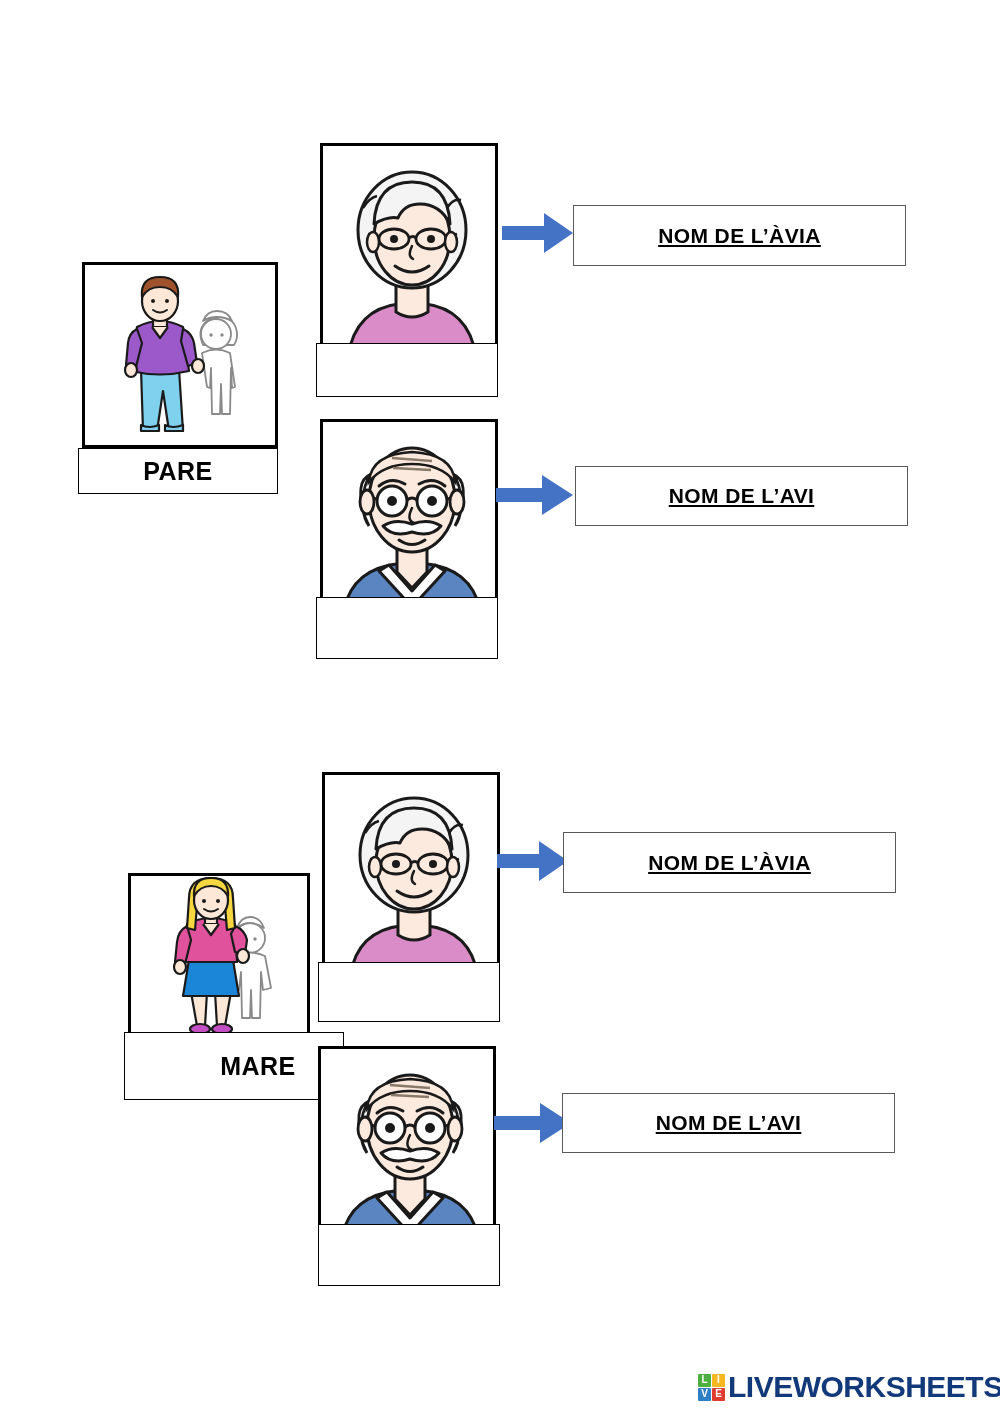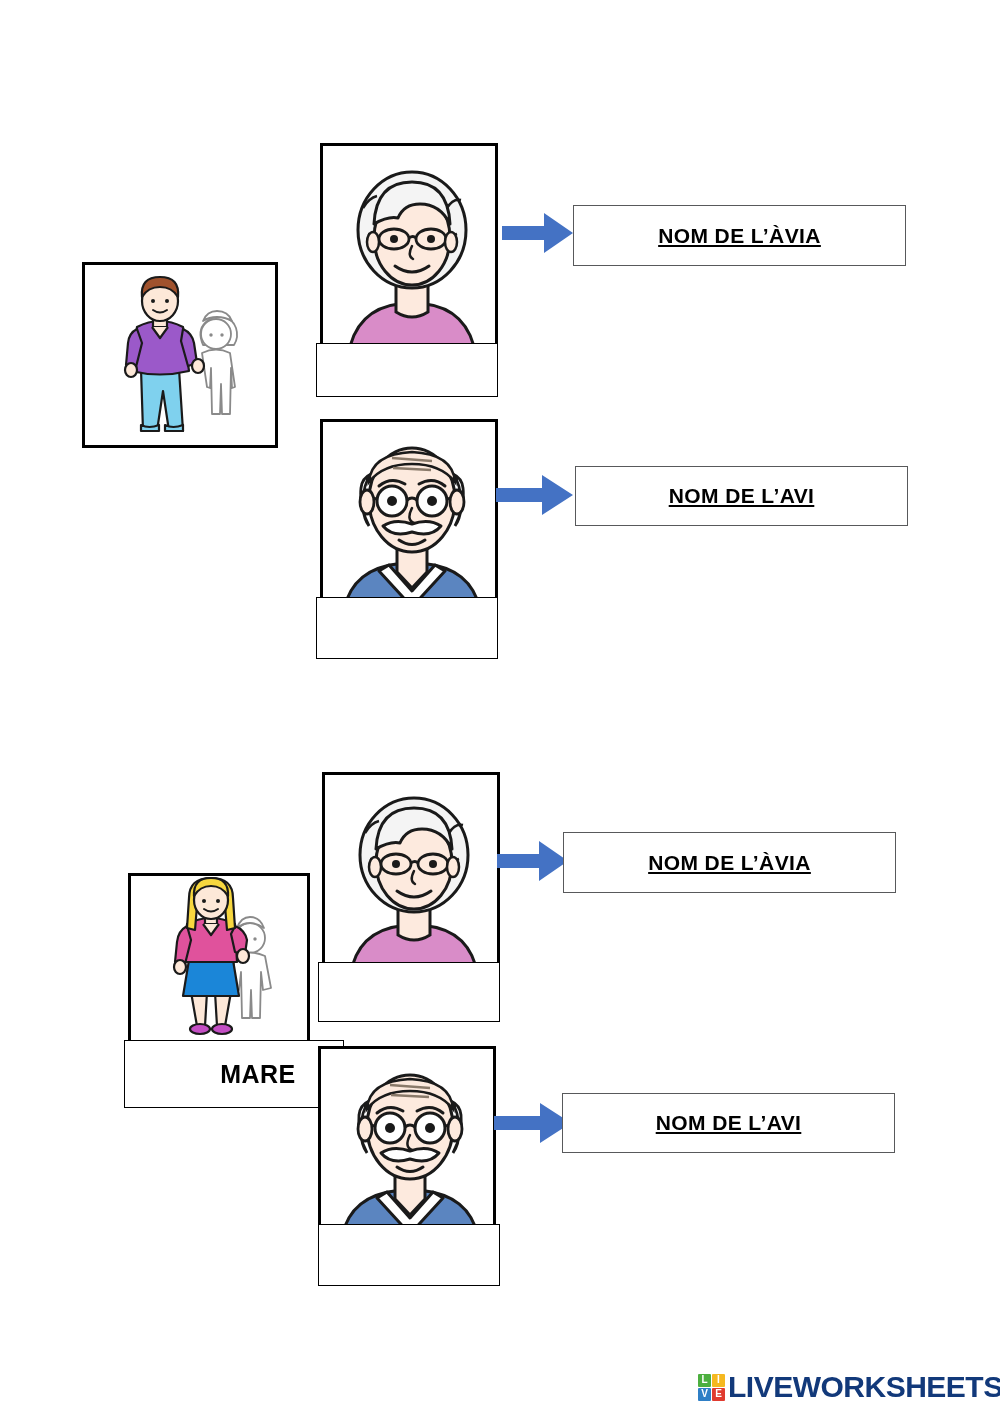--- a/index.html
+++ b/index.html
@@ -146,20 +146,23 @@
 
           <path d="M67 62 l8 11 8 -11" fill="#fde8d8"></path>
         </g>
         <g fill="#1a1a1a">
           <circle cx="68" cy="36" r="2"></circle>
             <circle cx="82" cy="36" r="2"></circle>
         </g>
         <path d="M68 45 q7 5 14 0" stroke="#1a1a1a" stroke-width="2" fill="none" stroke-linecap="round"></path>
       </svg>
     </div>
+    <div class="card-caption" style="left:-4px; top:186px; width:200px; height:46px; font-size:25px;">
+      <span>PARE</span>
+    </div>
   </div>
 
   <div class="card" style="left:320px; top:143px; width:178px; height:251px;">
     <div class="card-photo" style="width:178px; height:205px;">
       <svg viewBox="0 0 178 205" width="178" height="205">
         <rect x="0" y="0" width="178" height="205" fill="#ffffff"></rect>
 
         <path d="M26 205 q10 -48 63 -48 q53 0 63 48 z" fill="#d98cc8" stroke="#1a1a1a" stroke-width="3"></path>
 
         <path d="M73 128 l32 0 0 38 q-16 10 -32 0 z" fill="#fdeade" stroke="#1a1a1a" stroke-width="3"></path>
@@ -308,21 +311,21 @@
 
           <path d="M72 48 l8 11 8 -11" fill="#fde8d8"></path>
         </g>
         <g fill="#1a1a1a">
           <circle cx="73" cy="25" r="2"></circle>
             <circle cx="87" cy="25" r="2"></circle>
         </g>
         <path d="M73 33 q7 5 14 0" stroke="#1a1a1a" stroke-width="2" fill="none" stroke-linecap="round"></path>
       </svg>
     </div>
-    <div class="card-caption" style="left:-4px; top:167px; width:220px; height:68px; font-size:25px;padding-left:48px;">
+    <div class="card-caption" style="left:-4px; top:159px; width:220px; height:68px; font-size:25px;padding-left:48px;">
       <span>MARE</span>
     </div>
   </div>
 
   <div class="card" style="left:322px; top:772px; width:178px; height:250px;">
     <div class="card-photo" style="width:178px; height:196px;">
       <svg viewBox="0 0 178 196" width="178" height="196">
         <rect x="0" y="0" width="178" height="196" fill="#ffffff"></rect>
         <path d="M26 196 q10 -46 63 -46 q53 0 63 46 z" fill="#d98cc8" stroke="#1a1a1a" stroke-width="3"></path>
         <path d="M73 122 l32 0 0 38 q-16 10 -32 0 z" fill="#fdeade" stroke="#1a1a1a" stroke-width="3"></path>

